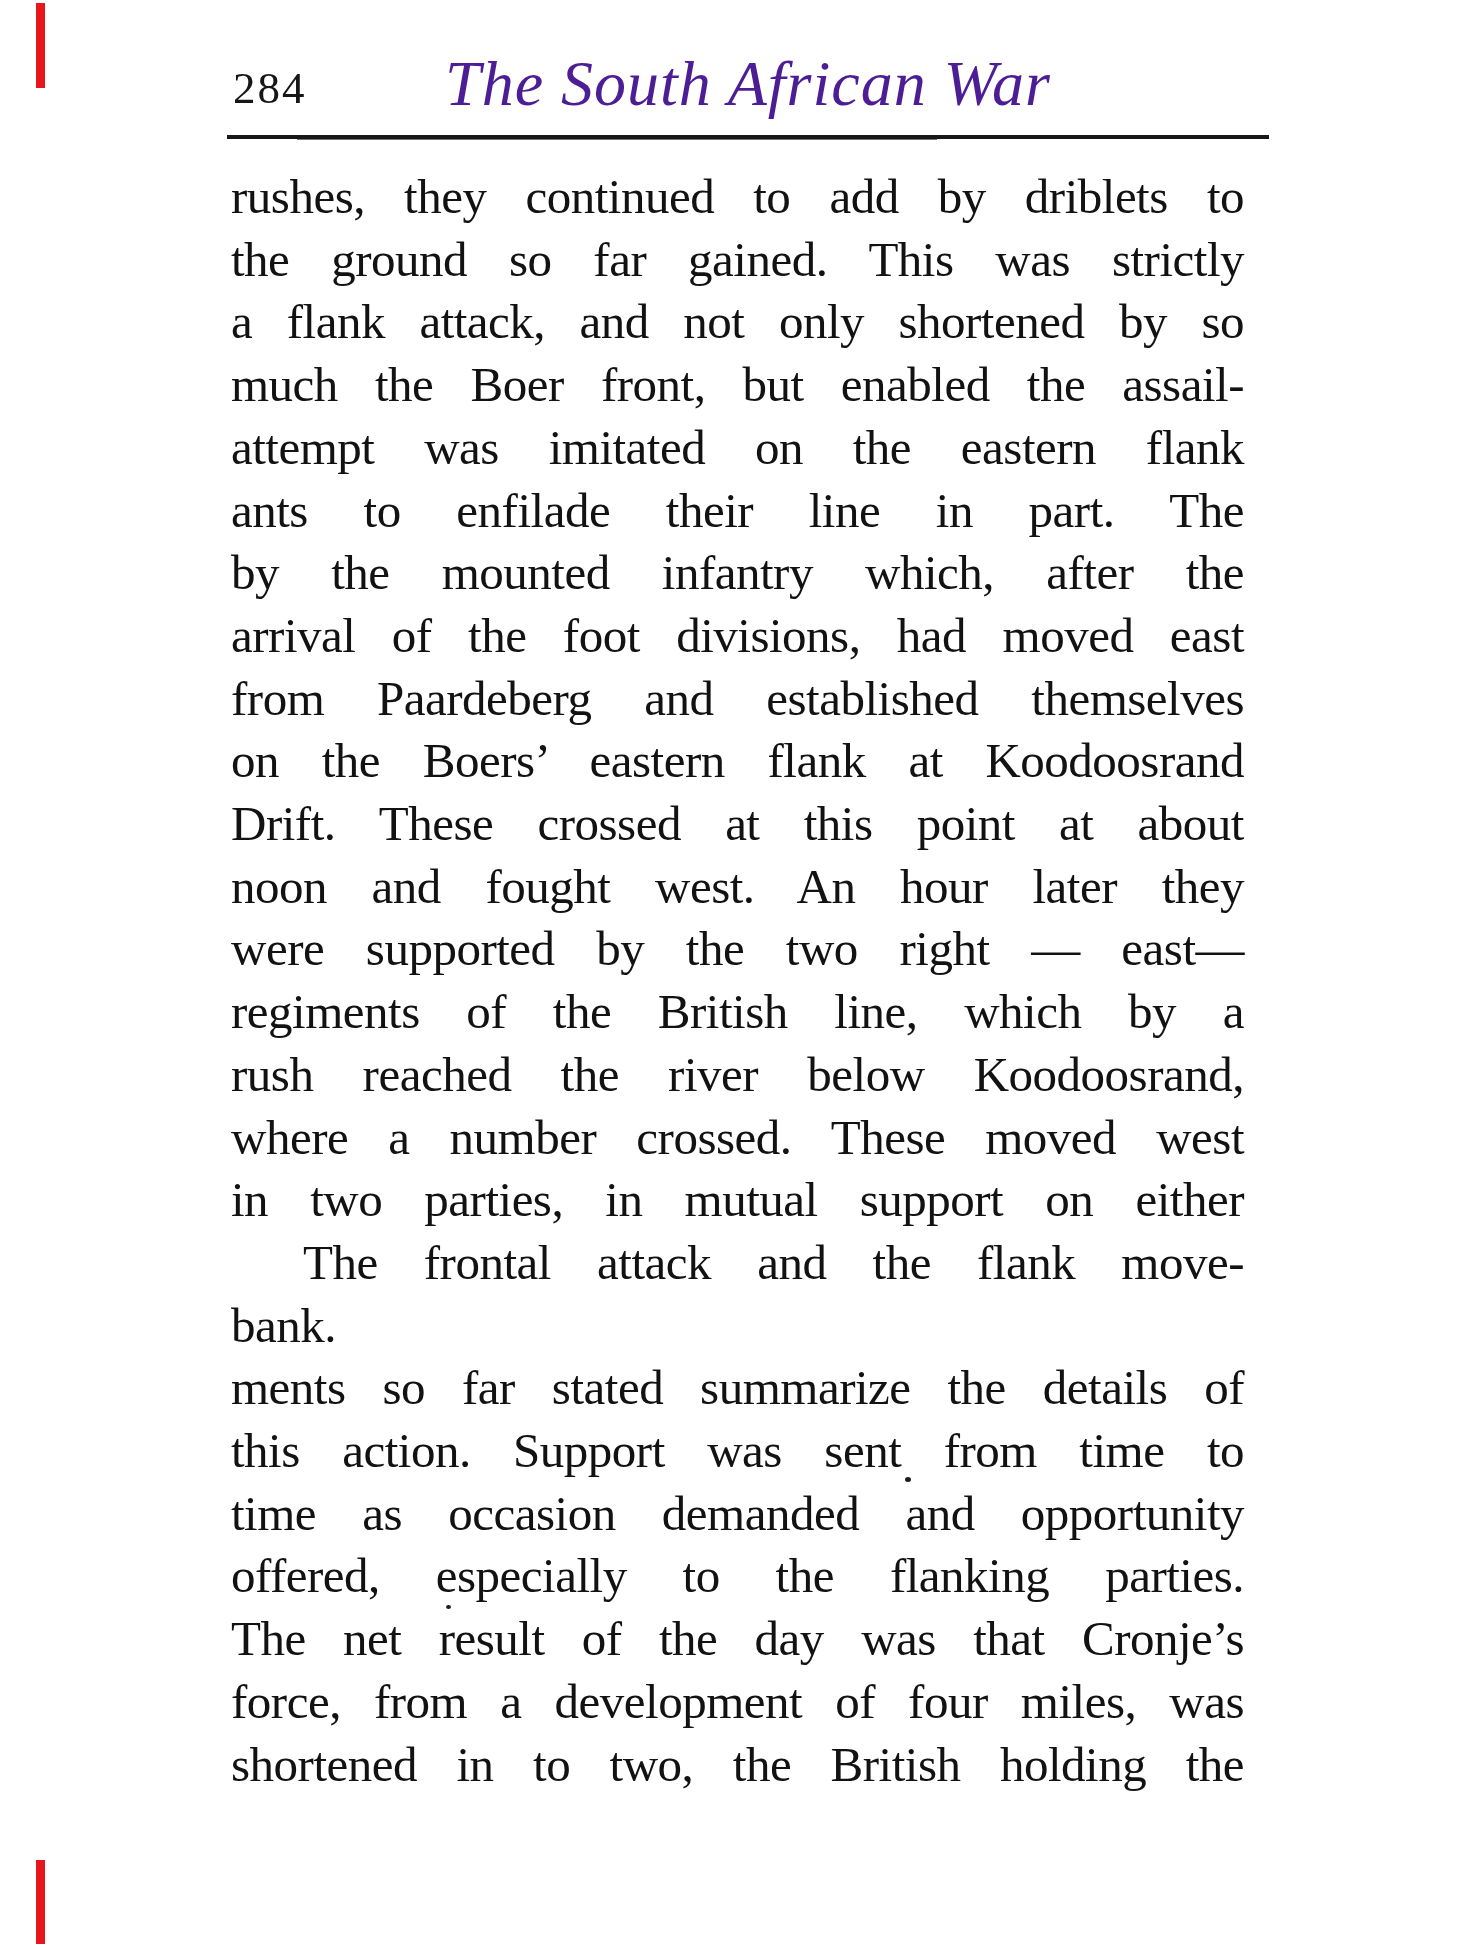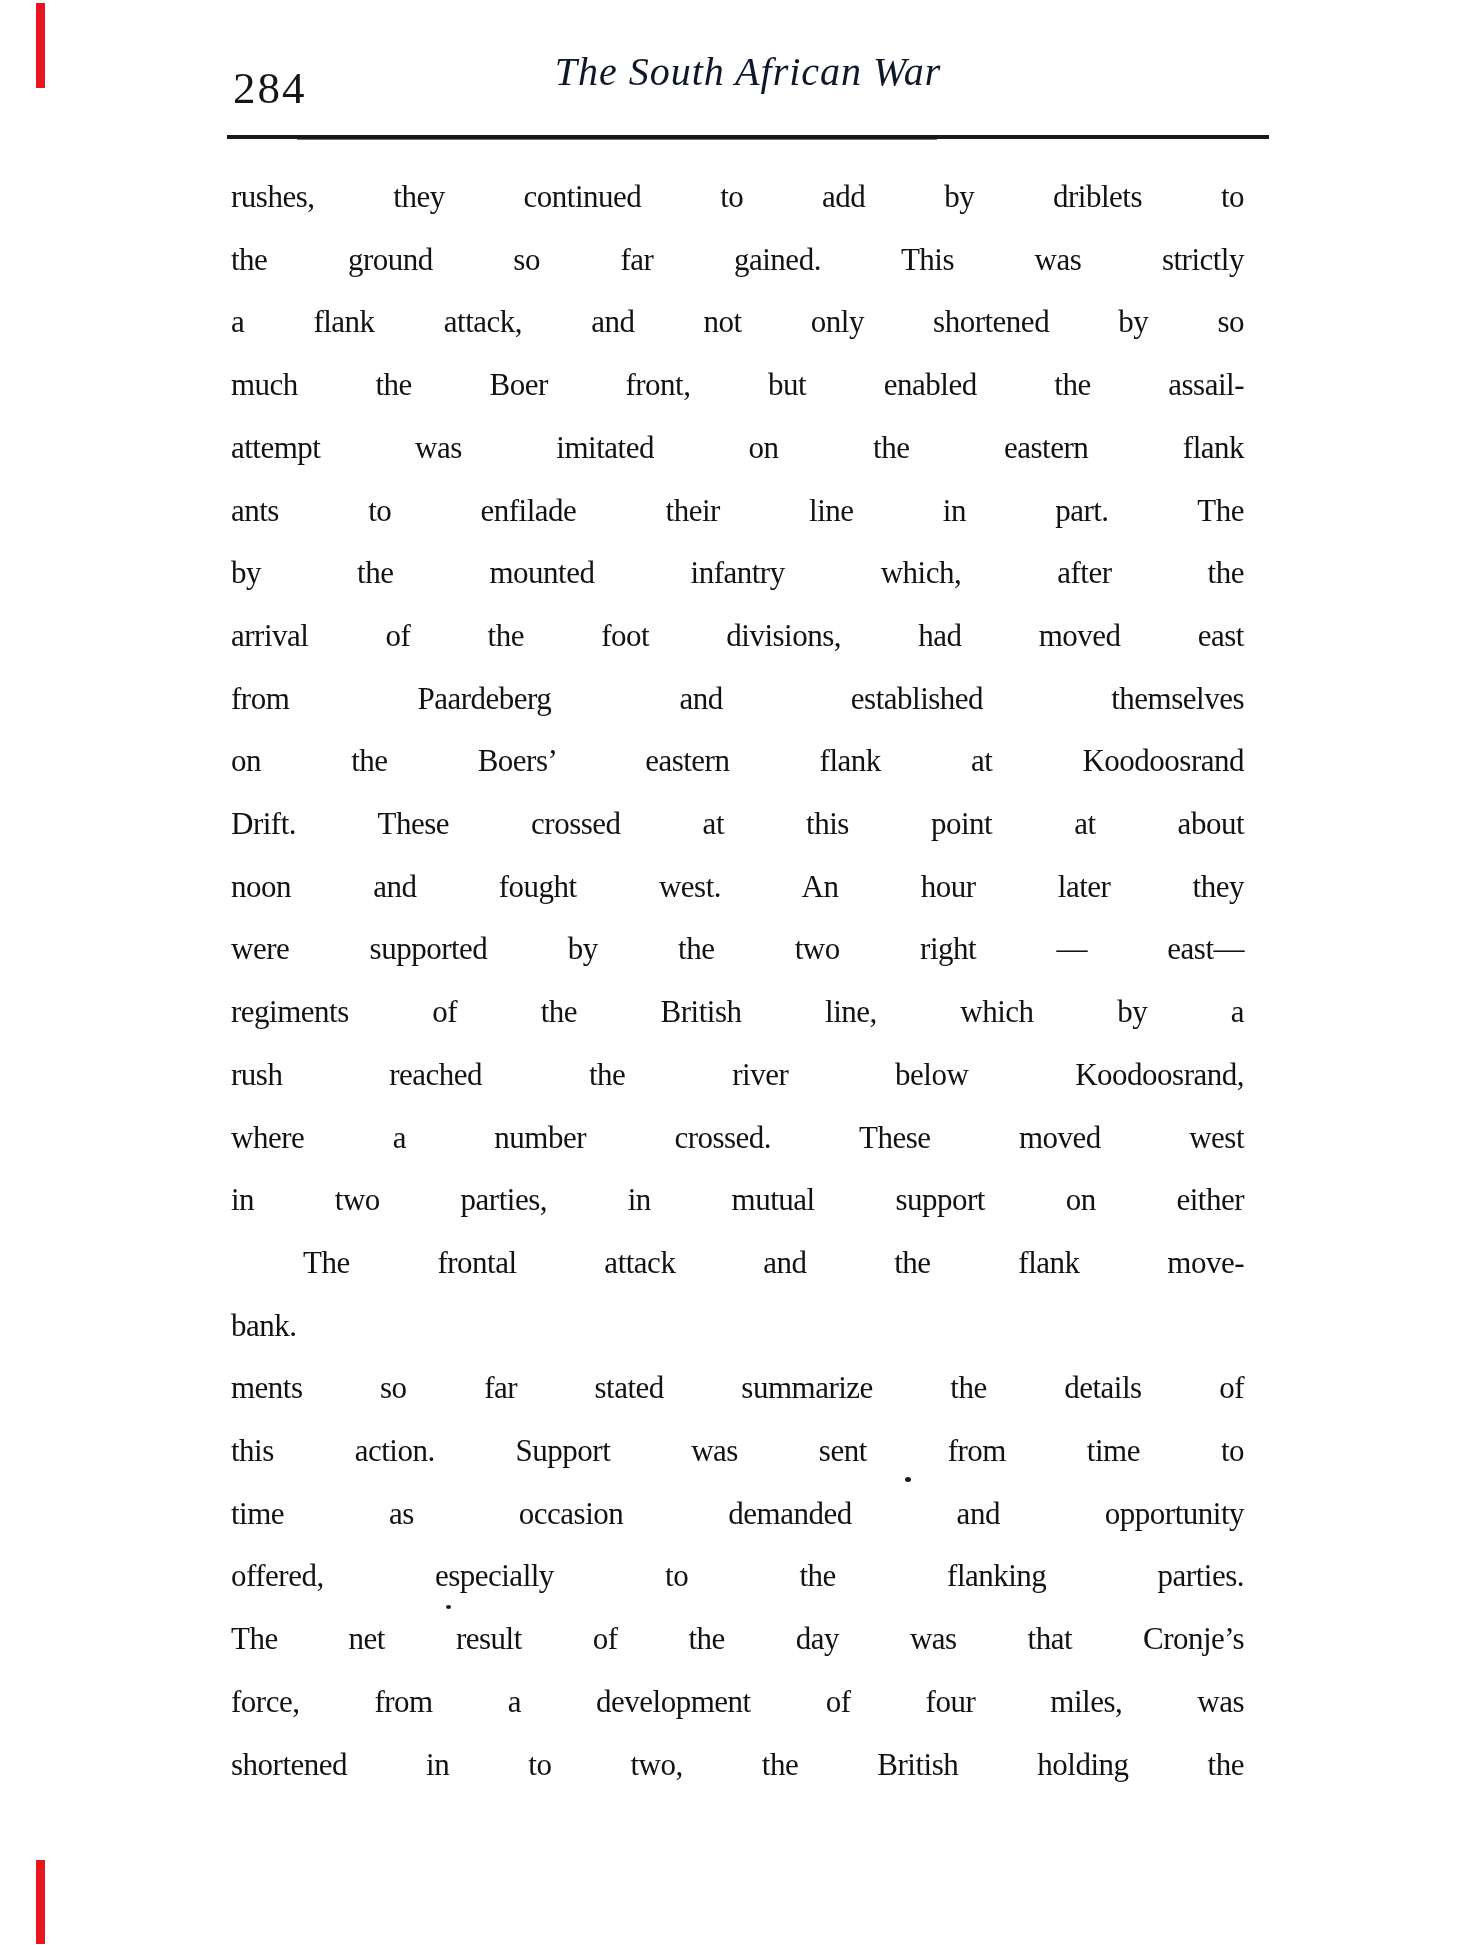--- a/index.html
+++ b/index.html
@@ -32,24 +32,24 @@
     letter-spacing: 2px;
     color: #161616;
   }
   .running-title {
     position: absolute;
     left: 193px;
     top: 52px;
     width: 1042px;
     text-align: center;
     font-style: italic;
-    font-size: 40px;
+    font-size: 64px;
     line-height: 1;
     letter-spacing: 1px;
-    color: #0f172a;
+    color: #4c1d95;
     white-space: nowrap;
   }
   .header-rule {
     position: absolute;
     left: 193px;
     top: 135px;
     width: 1042px;
     height: 4px;
     background: #181818;
   }
@@ -61,21 +61,21 @@
     background: #181818;
     opacity: .6;
   }
 
   
   .body-text {
     position: absolute;
     left: 197px;
     top: 166px;
     width: 1013px;
-    font-size: 31px;
+    font-size: 49px;
     line-height: 62.7px;
     letter-spacing: -0.5px;
     color: #121212;
   }
   .line {
     text-align: justify;
     text-align-last: justify;
     text-justify: inter-word;
     min-height: 62.7px;
   }

